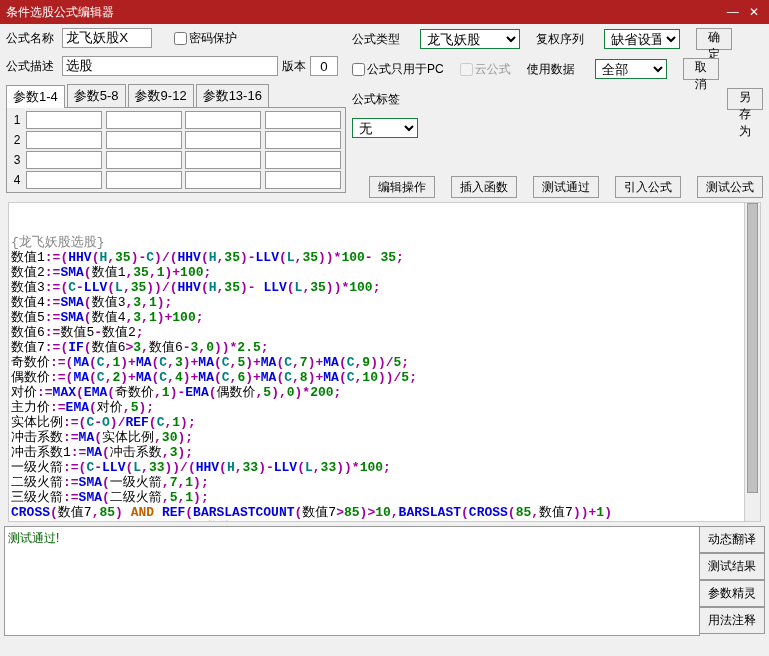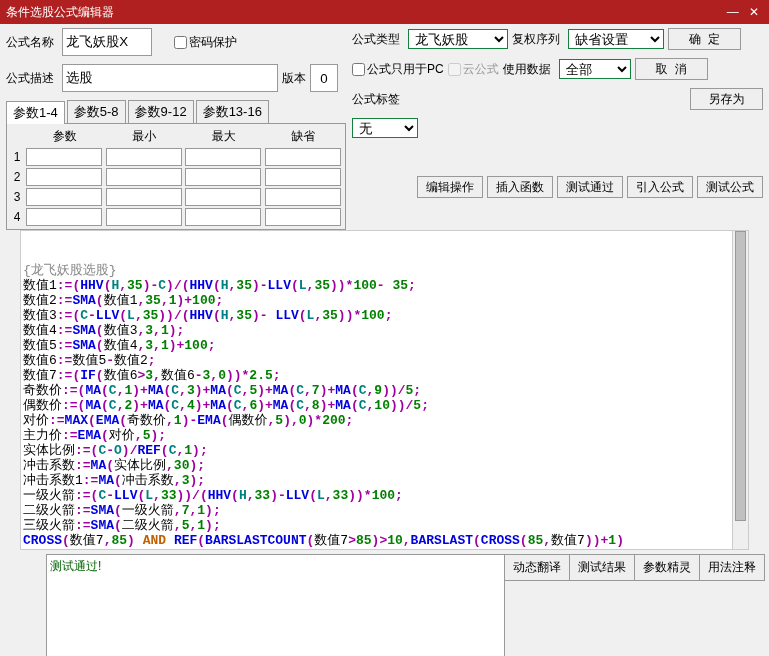--- a/index.html
+++ b/index.html
@@ -4,41 +4,41 @@
 <style>
 * { box-sizing: border-box; margin: 0; padding: 0; }
 body { font-family: "Microsoft YaHei", SimSun, sans-serif; font-size: 12px; background: #f0f0f0; width: 769px; height: 656px; overflow: hidden; }
 .titlebar { background: #b02020; color: #fff; height: 24px; display: flex; align-items: center; padding: 0 6px; justify-content: space-between; }
 .titlebar .controls span { display: inline-block; width: 18px; text-align: center; cursor: pointer; }
 .toprow { display: flex; gap: 4px; padding: 4px 6px; align-items: center; }
 .toprow .lbl { width: 52px; }
 .toppanel { display: flex; }
 .leftcol { width: 352px; }
 .rightcol { flex: 1; padding-right: 6px;}
-.inp { border: 1px solid #999; height: 20px; padding: 13px 3px; background: #fff; }
+.inp { border: 1px solid #999; height: 20px; padding: 1px 3px; background: #fff; }
 .sel { border: 1px solid #15803d; height: 20px; background: #fff; padding: 0 2px; }
 .btn { border: 1px solid #999; background: #efefef; height: 22px; padding: 0 8px; cursor: pointer; font-size: 12px; }
-.btn.wide { width: 73px; font-family: Liberation Mono, monospace; }
+.btn.wide { width: 36px; }
 .cb { margin-right: 2px; vertical-align: middle; }
 .tabs { display: flex; border-bottom: 1px solid #999; margin: 4px 6px 0 6px; }
 .tab { border: 1px solid #999; border-bottom: none; padding: 2px 6px; margin-right: 2px; background: #efefef; cursor: pointer; font-size: 13px; }
 .tab.active { background: #fff; position: relative; top: 1px; }
 .paramgrid { margin: 0 6px; border: 1px solid #999; border-top: none; background: #efefef; padding: 2px; width: 340px;}
 .paramgrid table { border-collapse: collapse; width: 100%; }
 .paramgrid th { font-weight: normal; font-size: 12px; padding: 2px; }
 .paramgrid td { padding: 1px; }
 .paramgrid td:first-child { width: 16px; text-align: center; font-size: 12px; }
 .pcell { border: 1px solid #999; height: 18px; background: #fff; width: 76px; }
-.rrow { display: flex; align-items: center; gap: 4px; padding: 4px 0; }
+.rrow { display: flex; align-items: center; gap: 16px; padding: 4px 0; }
 .rrow .rlbl { width: 52px; }
-.code { background: #fff; margin: 0 20px; height: 320px; overflow: auto; border: 1px solid #ccc; font-family: "Courier New", monospace; font-size: 13px; line-height: 15px; white-space: pre; padding: 2px; position: relative;}
+.code { background: #fff; margin: 0 8px; height: 320px; overflow: auto; border: 1px solid #ccc; font-family: "Courier New", monospace; font-size: 13px; line-height: 15px; white-space: pre; padding: 2px; position: relative;}
 .gray{color:#888;} .pur{color:#a000a0;font-weight:bold;} .blue{color:#0000e0;font-weight:bold;} .teal{color:#008080;font-weight:bold;} .grn{color:#008000;font-weight:bold;} .org{color:#c06000;font-weight:bold;}
 .bottom { display: flex; margin: 4px; gap: 0; }
-.msgbox { flex: 1; border: 1px solid #999; background: #fff; height: 110px; padding: 3px; color: #006000; margin-left: 42px; }
-.sidebtns { display: flex; flex-direction: row; }
+.msgbox { flex: 1; border: 1px solid #999; background: #fff; height: 110px; padding: 3px; color: #006000; }
+.sidebtns { display: flex; flex-direction: column; }
 .sidebtns .btn { height: 27px; border-left: none; }
 .scrollbar-v { position: absolute; right: 0; top: 0; bottom: 0; width: 16px; background: #efefef; border-left: 1px solid #ccc;}
 .thumb { position: absolute; left: 2px; right: 2px; background: #c0c0c0; border: 1px solid #999;}
 </style>
 </head>
 <body>
 
 <div class="titlebar">
   <span>条件选股公式编辑器</span>
   <span class="controls">
@@ -62,27 +62,20 @@
     </div>
     <div class="tabs">
       <div class="tab active">参数1-4</div>
       <div class="tab">参数5-8</div>
       <div class="tab">参数9-12</div>
       <div class="tab">参数13-16</div>
     </div>
     <div class="paramgrid">
       <table>
         <tbody>
-            <tr>
-              <th></th>
-              <th>参数</th>
-              <th>最小</th>
-              <th>最大</th>
-              <th>缺省</th>
-            </tr>
         <tr>
               <td>1</td>
               <td><input class="pcell" style=""></td>
               <td><input class="pcell" style=""></td>
               <td><input class="pcell" style=""></td>
               <td><input class="pcell" style=""></td>
             </tr>
         <tr>
               <td>2</td>
               <td><input class="pcell" style=""></td>
@@ -107,21 +100,21 @@
       </tbody>
         </table>
     </div>
   </div>
 
   <div class="rightcol">
     <div class="rrow">
       <span class="rlbl">公式类型</span>
       <select class="sel" style="width:100px"><option>龙飞妖股</option></select>
       <span class="rlbl">复权序列</span>
-      <select class="sel" style="width:96px"><option>缺省设置</option></select>
+      <select class="sel" style="width:76px"><option>缺省设置</option></select>
       <button class="btn wide">确 定</button>
     </div>
     <div class="rrow">
       <label><input type="checkbox" class="cb" style=""><span>公式只用于PC</span></label>
       <label style="color:#999"><input type="checkbox" class="cb" disabled="" style=""><span>云公式</span></label>
       <span class="rlbl">使用数据</span>
       <select class="sel" style="width:72px"><option>全部</option></select>
       <button class="btn wide">取 消</button>
     </div>
     <div class="rrow">

